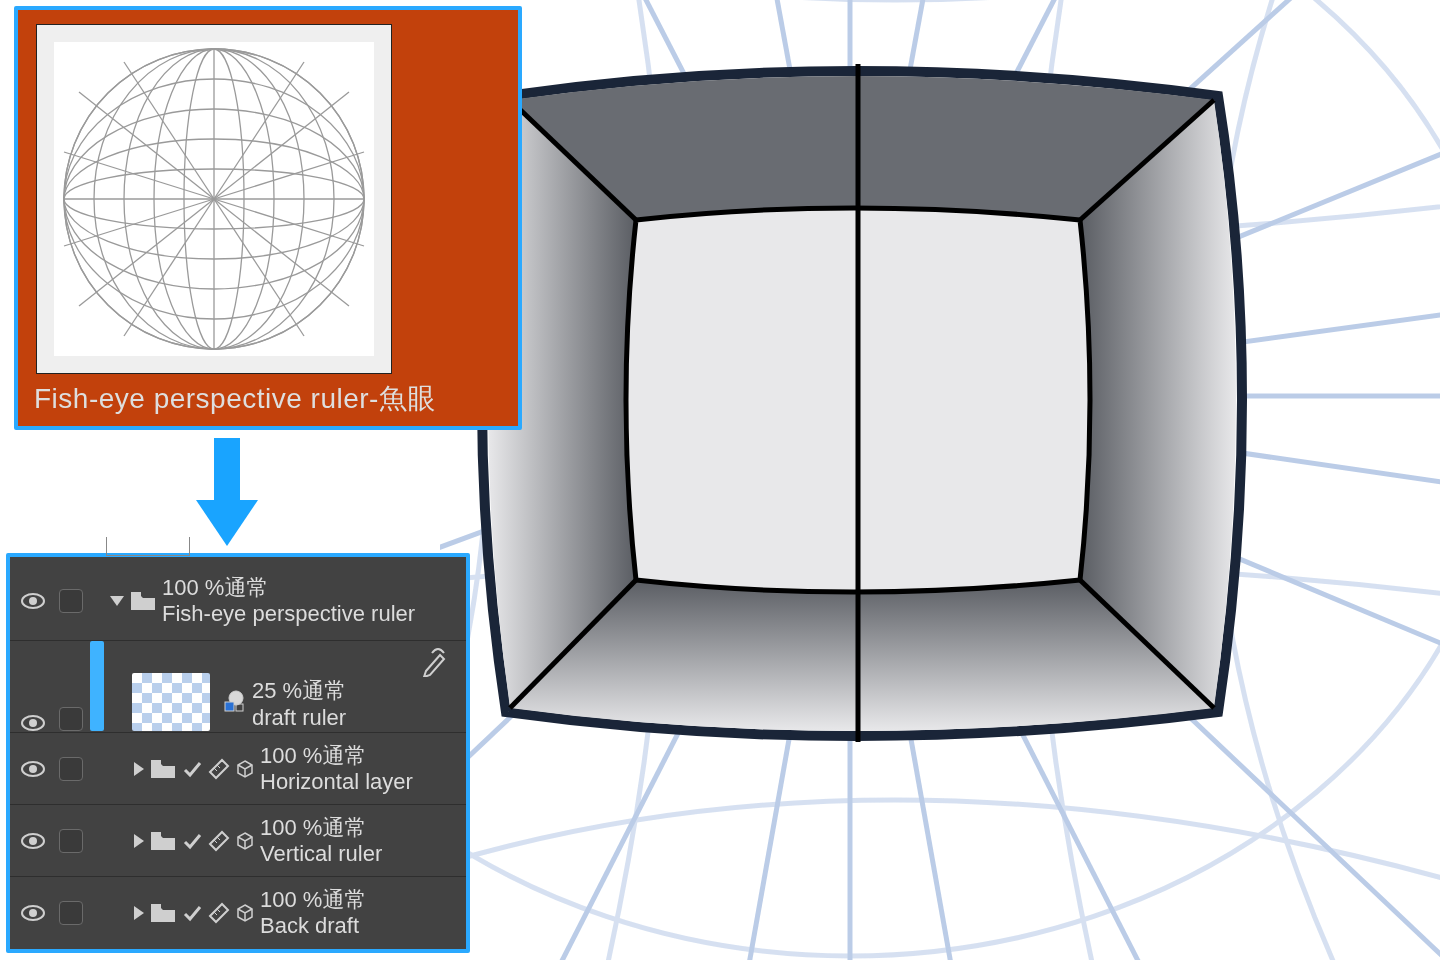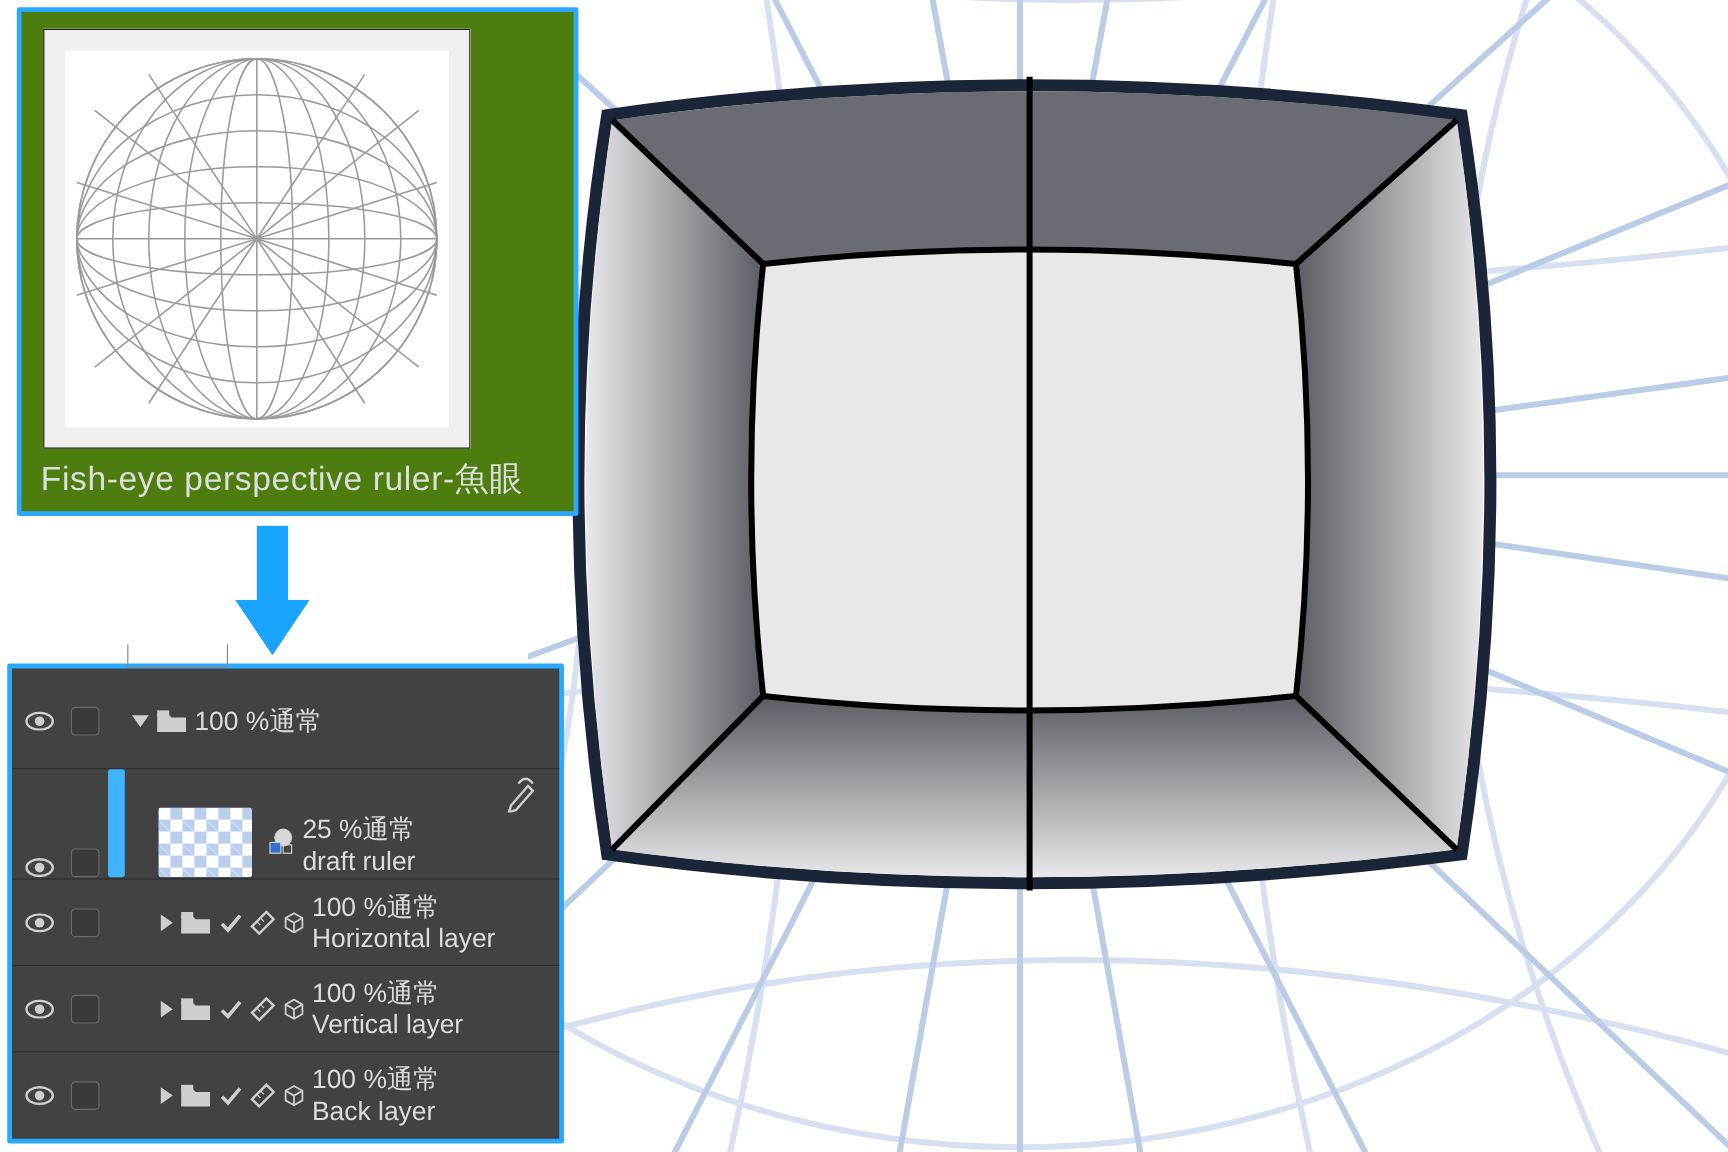--- a/index.html
+++ b/index.html
@@ -1,18 +1,18 @@
 <!DOCTYPE html>
 <html><head>
 <meta charset="utf-8">
 <style>
   html,body { margin:0; padding:0; width:1440px; height:960px; font-family:"Yu Gothic","Meiryo","Hiragino Sans",sans-serif; background:#fff; overflow:hidden; }
   svg { display:block; }
   .panel-frame { position:absolute; border:4px solid #2aa9ff; box-sizing:border-box; border-radius:2px; }
-  #material-panel { left:14px; top:6px; width:468px; height:424px; background:#4d7c0f; }
+  #material-panel { left:14px; top:6px; width:508px; height:424px; background:#c2410c; }
   #thumb-wrap { position:absolute; left:18px; top:14px; width:356px; height:350px; background:#efefef; box-shadow:0 0 0 1px #222 inset; }
   #thumb-wrap:after { content:""; position:absolute; inset:18px; background:#ffffff; }
   #thumb-svg { position:absolute; left:18px; top:18px; width:320px; height:314px; z-index:2; }
   #mat-label { position:absolute; left:16px; bottom:8px; color:#dedede; font-size:28px; letter-spacing:0.5px; white-space:nowrap; font-weight:400; }
 
   #arrow { position:absolute; left:192px; top:438px; }
 
   #layers-panel { left:6px; top:553px; width:464px; height:400px; background:#424242; }
   .layer-row { position:absolute; left:4px; right:4px; height:78px; color:#dcdcdc; font-size:22px; display:flex; align-items:center; }
   .row0 { top:4px; height:80px; }
@@ -202,20 +202,21 @@
     <div class="sel-col"></div>
     <div class="tree-col">
       <span class="caret down"></span>
       <svg class="folder-ic" viewBox="0 0 26 20">
           <path d="M1 4h9l3 3h12v12H1z" fill="#cfcfcf"></path>
           <rect x="1" y="1" width="10" height="5" fill="#cfcfcf"></rect>
         </svg>
     </div>
     <div class="txt-col">
       <span class="t1">100 %通常</span>
+      <span class="t2">Fish-eye perspective ruler</span>
     </div>
   </div>
 
   <div class="layer-row row1">
     <div class="eye-col">
         <svg class="eye" viewBox="0 0 24 16">
           <ellipse cx="12" cy="8" rx="11" ry="7" fill="none" stroke="#cfcfcf" stroke-width="2"></ellipse>
           <circle cx="12" cy="8" r="4" fill="#cfcfcf"></circle>
         </svg>
       </div>
@@ -302,21 +303,21 @@
           <line x1="6" y1="10" x2="9" y2="13" stroke="#cfcfcf"></line>
           <line x1="9" y1="7" x2="12" y2="10" stroke="#cfcfcf"></line>
         </svg>
       <svg class="cube-ic" viewBox="0 0 18 18">
           <path d="M9 1l7 4v8l-7 4-7-4V5z" fill="none" stroke="#cfcfcf" stroke-width="1.5"></path>
           <path d="M2 5l7 4 7-4M9 9v8" stroke="#cfcfcf" stroke-width="1.5" fill="none"></path>
         </svg>
     </div>
     <div class="txt-col">
       <span class="t1">100 %通常</span>
-      <span class="t2">Vertical layer</span>
+      <span class="t2">Vertical ruler</span>
     </div>
   </div>
 
   <div class="layer-row row4">
     <div class="eye-col">
         <svg class="eye" viewBox="0 0 24 16">
           <ellipse cx="12" cy="8" rx="11" ry="7" fill="none" stroke="#cfcfcf" stroke-width="2"></ellipse>
           <circle cx="12" cy="8" r="4" fill="#cfcfcf"></circle>
         </svg>
       </div>
@@ -338,16 +339,16 @@
           <line x1="6" y1="10" x2="9" y2="13" stroke="#cfcfcf"></line>
           <line x1="9" y1="7" x2="12" y2="10" stroke="#cfcfcf"></line>
         </svg>
       <svg class="cube-ic" viewBox="0 0 18 18">
           <path d="M9 1l7 4v8l-7 4-7-4V5z" fill="none" stroke="#cfcfcf" stroke-width="1.5"></path>
           <path d="M2 5l7 4 7-4M9 9v8" stroke="#cfcfcf" stroke-width="1.5" fill="none"></path>
         </svg>
     </div>
     <div class="txt-col">
       <span class="t1">100 %通常</span>
-      <span class="t2">Back layer</span>
+      <span class="t2">Back draft</span>
     </div>
   </div>
 </div>
 
 </body></html>

